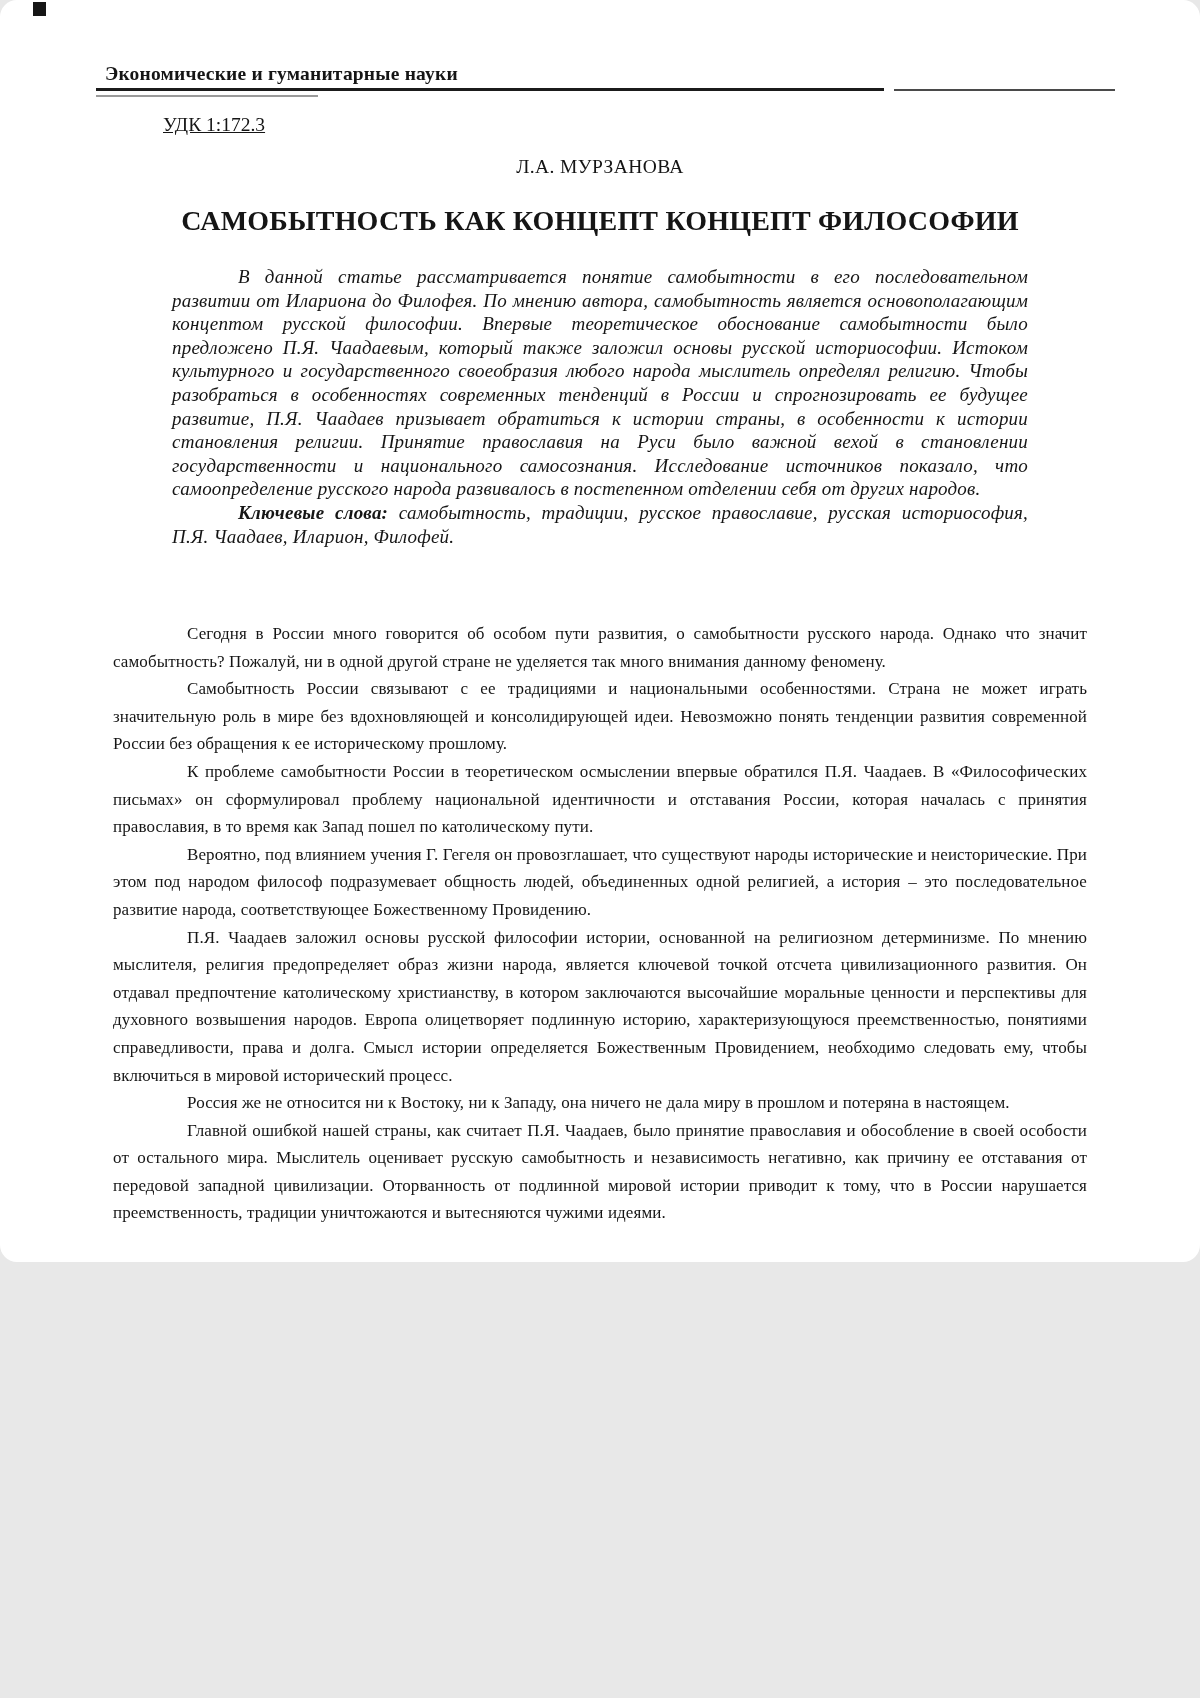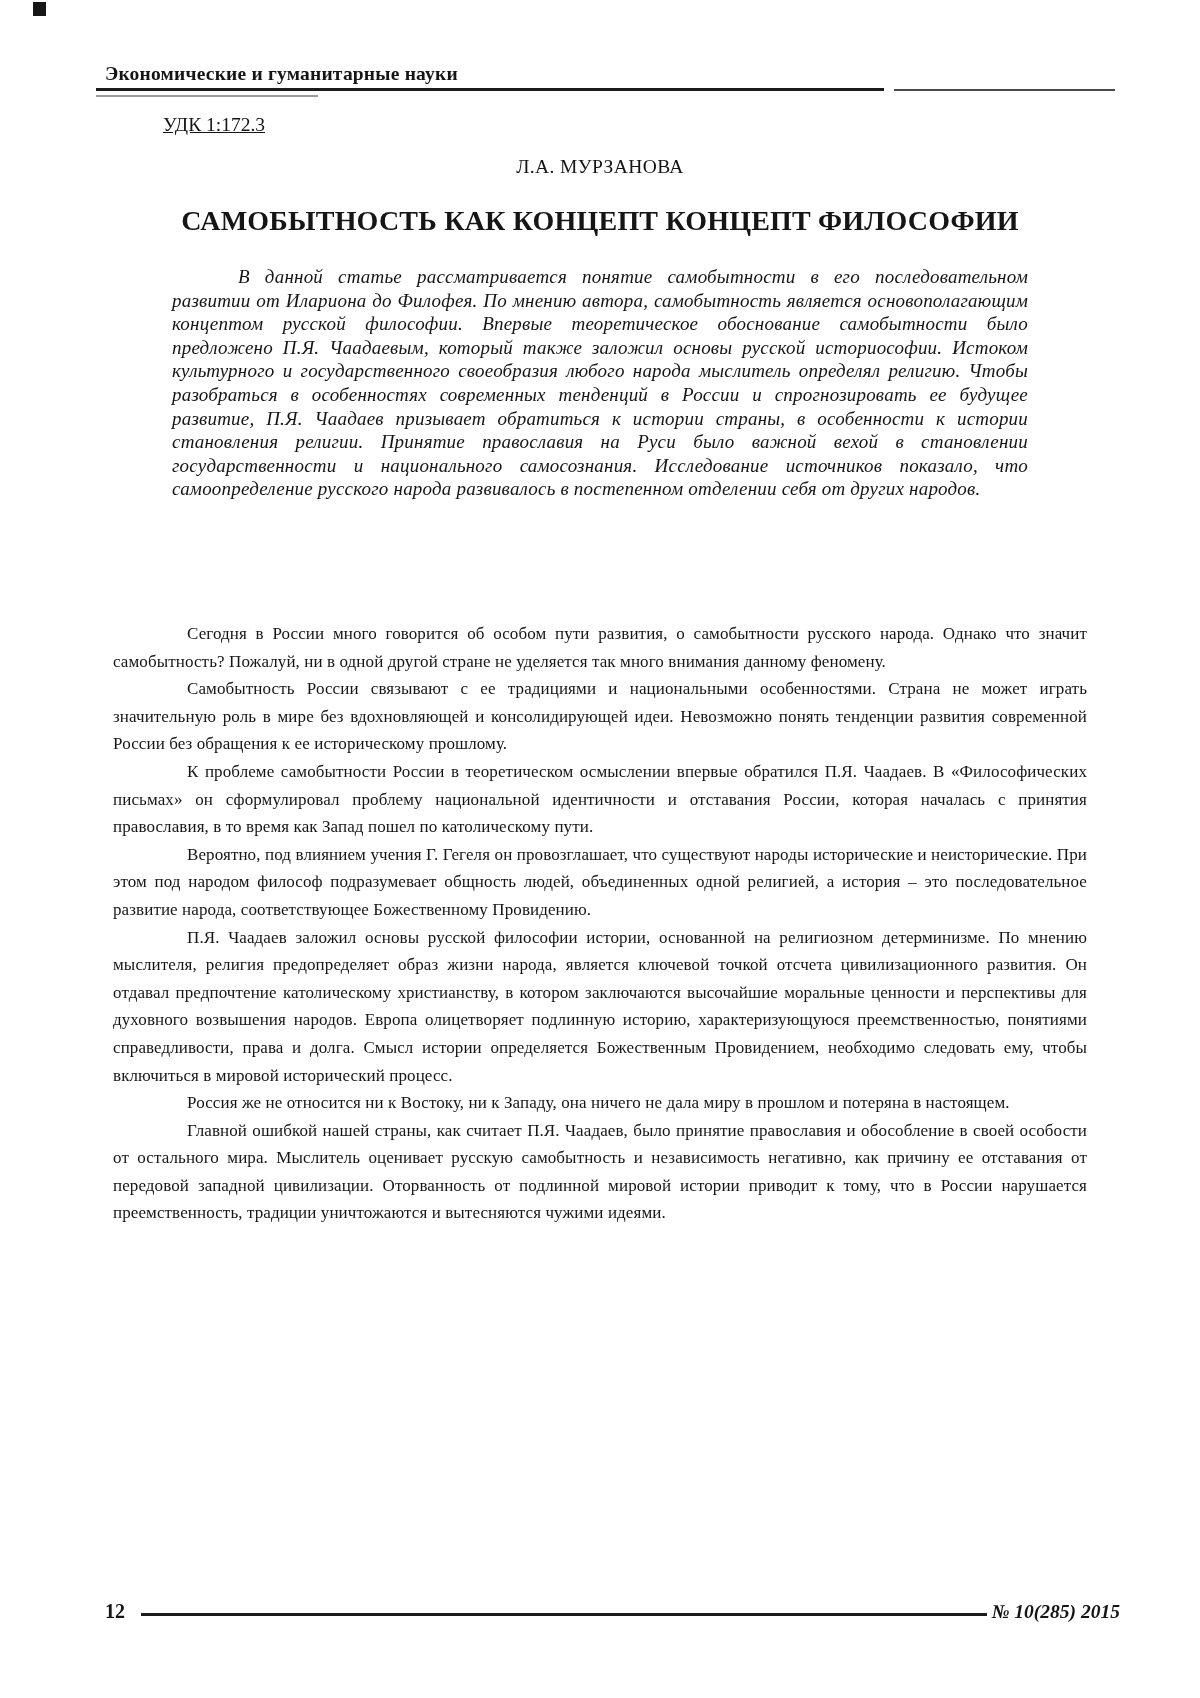--- a/index.html
+++ b/index.html
@@ -1,24 +1,25 @@
 <!DOCTYPE html>
 <html lang="ru"><head>
 <meta charset="utf-8">
 <style>
   html, body { margin: 0; padding: 0; background: #e8e8e8; }
   .page {
     position: relative;
     width: 1200px;
-    height: 1698px;
+    height: 1262px;
     margin: 0 auto;
     background: #ffffff;
     color: #151515;
     font-family: "Liberation Serif", serif;
     overflow: hidden;
+    border-radius: 17px;
   }
   .scan-speck {
     position: absolute; left: 33px; top: 2px;
     width: 13px; height: 14px; background: #161616;
   }
   
   .running-head {
     position: absolute; top: 62px; left: 105px; right: 85px;
   }
   .journal-title {
@@ -101,20 +102,21 @@
   </div>
 
   <div class="udc">УДК 1:172.3</div>
 
   <div class="author-line">Л.А. МУРЗАНОВА</div>
 
   <h1 class="article-title" style="margin:0;">САМОБЫТНОСТЬ КАК КОНЦЕПТ КОНЦЕПТ ФИЛОСОФИИ</h1>
 
   <div class="abstract-block">
     <p>В данной статье рассматривается понятие самобытности в его последовательном развитии от Илариона до Филофея. По мнению автора, самобытность является основополагающим концептом русской философии. Впервые теоретическое обоснование самобытности было предложено П.Я. Чаадаевым, который также заложил основы русской историософии. Истоком культурного и государственного своеобразия любого народа мыслитель определял религию. Чтобы разобраться в особенностях современных тенденций в России и спрогнозировать ее будущее развитие, П.Я. Чаадаев призывает обратиться к истории страны, в особенности к истории становления религии. Принятие православия на Руси было важной вехой в становлении государственности и национального самосознания. Исследование источников показало, что самоопределение русского народа развивалось в постепенном отделении себя от других народов.</p>
+    <p><span class="kw-label">Ключевые слова:</span><span> самобытность, традиции, русское православие, русская историософия, П.Я. Чаадаев, Иларион, Филофей.</span></p>
   </div>
 
   <div class="article-body">
       <p>Сегодня в России много говорится об особом пути развития, о самобытности русского народа. Однако что значит самобытность? Пожалуй, ни в одной другой стране не уделяется так много внимания данному феномену.</p>
       <p>Самобытность России связывают с ее традициями и национальными особенностями. Страна не может играть значительную роль в мире без вдохновляющей и консолидирующей идеи. Невозможно понять тенденции развития современной России без обращения к ее историческому прошлому.</p>
       <p>К проблеме самобытности России в теоретическом осмыслении впервые обратился П.Я. Чаадаев. В «Философических письмах» он сформулировал проблему национальной идентичности и отставания России, которая началась с принятия православия, в то время как Запад пошел по католическому пути.</p>
       <p>Вероятно, под влиянием учения Г. Гегеля он провозглашает, что существуют народы исторические и неисторические. При этом под народом философ подразумевает общность людей, объединенных одной религией, а история – это последовательное развитие народа, соответствующее Божественному Провидению.</p>
       <p>П.Я. Чаадаев заложил основы русской философии истории, основанной на религиозном детерминизме. По мнению мыслителя, религия предопределяет образ жизни народа, является ключевой точкой отсчета цивилизационного развития. Он отдавал предпочтение католическому христианству, в котором заключаются высочайшие моральные ценности и перспективы для духовного возвышения народов. Европа олицетворяет подлинную историю, характеризующуюся преемственностью, понятиями справедливости, права и долга. Смысл истории определяется Божественным Провидением, необходимо следовать ему, чтобы включиться в мировой исторический процесс.</p>
       <p>Россия же не относится ни к Востоку, ни к Западу, она ничего не дала миру в прошлом и потеряна в настоящем.</p>
       <p>Главной ошибкой нашей страны, как считает П.Я. Чаадаев, было принятие православия и обособление в своей особости от остального мира. Мыслитель оценивает русскую самобытность и независимость негативно, как причину ее отставания от передовой западной цивилизации. Оторванность от подлинной мировой истории приводит к тому, что в России нарушается преемственность, традиции уничтожаются и вытесняются чужими идеями.</p>

